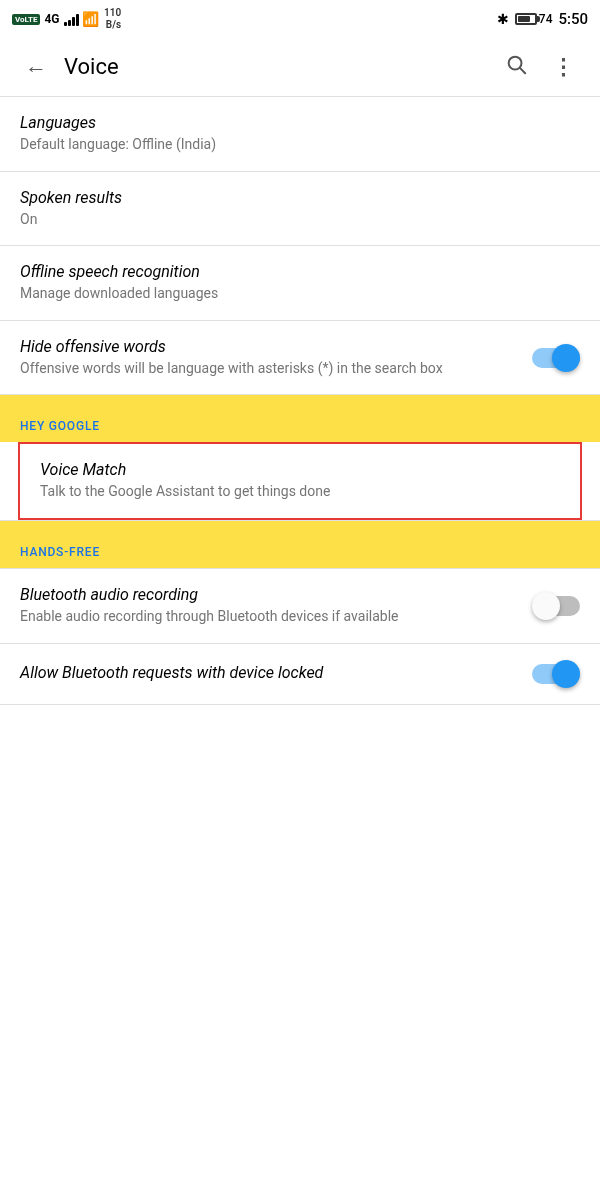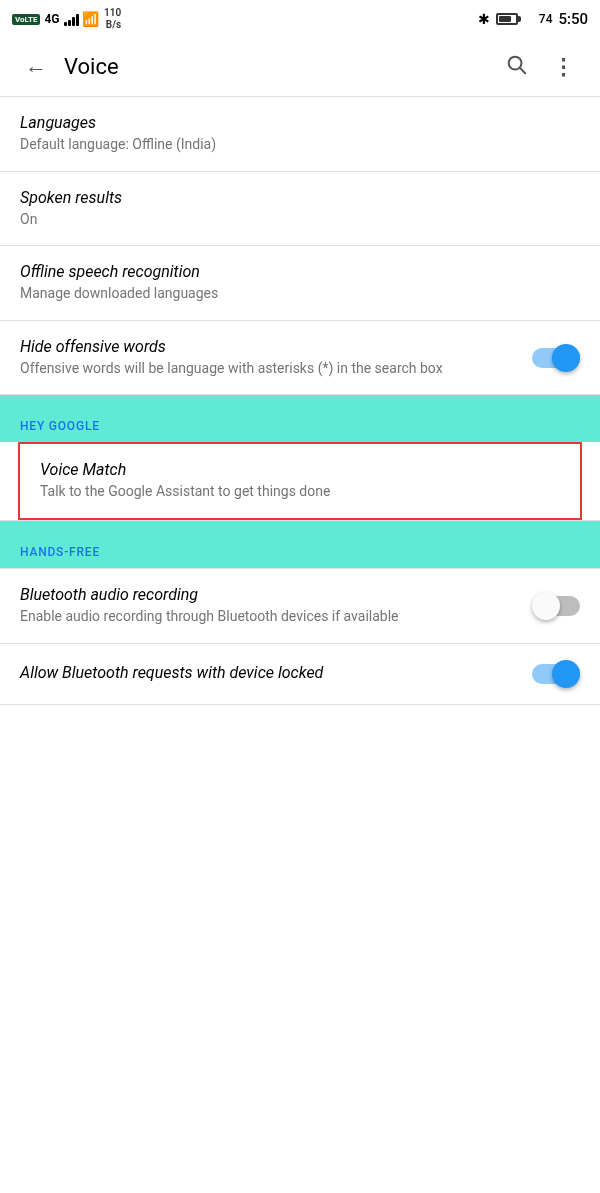--- a/index.html
+++ b/index.html
@@ -269,21 +269,21 @@
       text-transform: uppercase;
     }
 
     
     .voice-match-item {
       border: 2px solid #e53935;
       margin: 0 18px;
     }
 
     .section-bg {
-      background: #5eead4;
+      background: #fde047;
     }
   </style>
 </head>
 <body>
 
 <div class="status-bar">
   <div class="status-left">
     <span class="volte-badge">VoLTE</span>
     <span style="font-size:12px;font-weight:700;">4G</span>
     <div class="signal-bars">
@@ -297,21 +297,21 @@
       <div>110</div>
       <div>B/s</div>
     </div>
   </div>
   <div class="status-right">
     <span style="font-size:14px;">✱</span>
     <div class="battery-container">
       <div class="battery-outline">
         <div class="battery-fill"></div>
       </div>
-      <span style="font-size:12px;font-weight:500;margin-left:19px;">74</span>
+      <span style="font-size:12px;font-weight:500;margin-left:0;">74</span>
     </div>
     <span class="time">5:50</span>
   </div>
 </div>
 
 <div class="app-bar">
   <div class="back-btn">
     <span class="back-arrow">←</span>
   </div>
   <span class="page-title-text">Voice</span>

